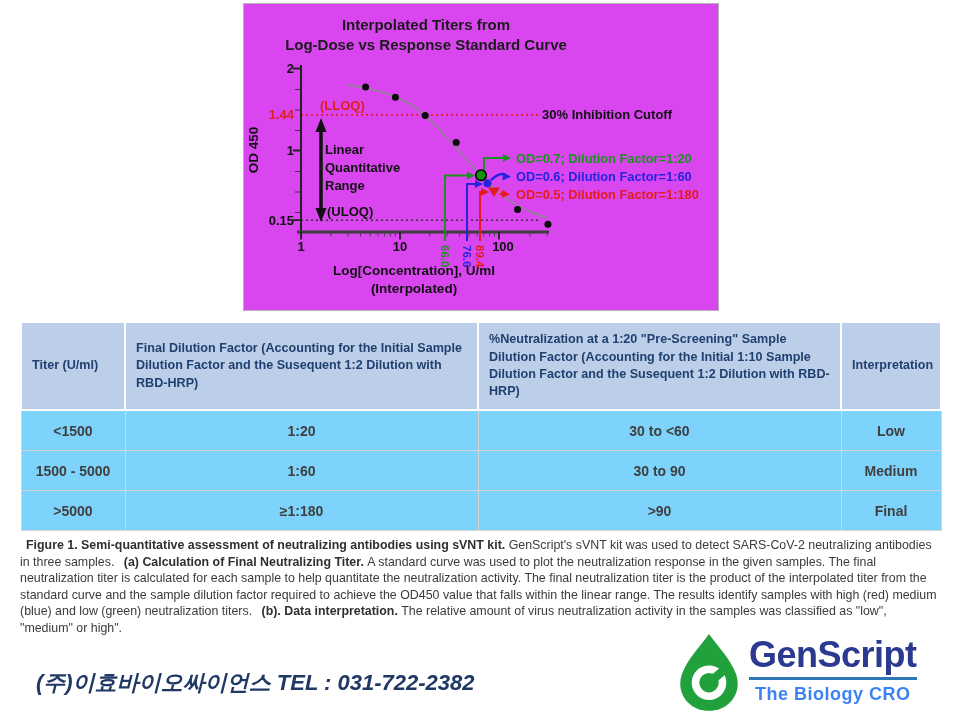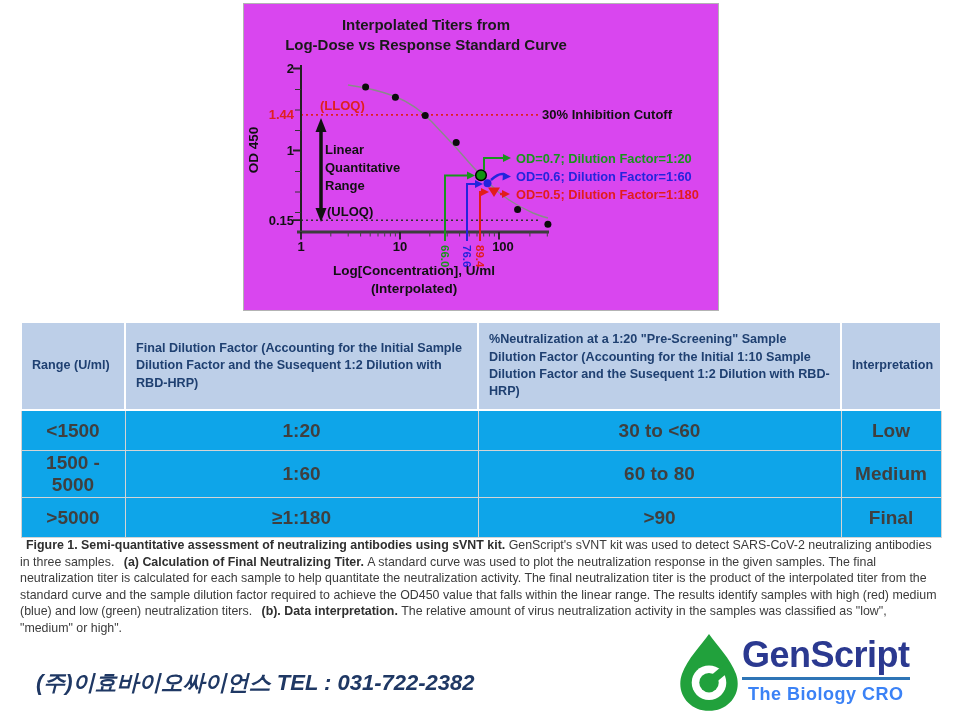--- a/index.html
+++ b/index.html
@@ -18,33 +18,33 @@
   .ann{font-size:12.8px;font-weight:bold;}
   .rot{font-size:11.5px;font-weight:bold;}
   .blk{font-size:13px;font-weight:bold;fill:#111;}
 
   
   .titer-table{position:absolute;left:20px;top:321px;width:920px;border-collapse:collapse;
                table-layout:fixed;}
   .titer-table th{background:#bdcfe8;color:#1f4071;font-size:12.6px;font-weight:bold;
                   text-align:left;vertical-align:middle;padding:6px 10px;height:74px;
                   border:2px solid #ffffff;line-height:1.38;}
-  .titer-table td{background:#0ea5e9;color:#3f3f3f;font-size:19px;font-weight:600;
+  .titer-table td{background:#7dd3fc;color:#3f3f3f;font-size:14px;font-weight:600;
                   text-align:center;vertical-align:middle;height:37px;
                   border:1px solid #d4d4d4;}
 
   
   .caption{position:absolute;left:20px;top:537px;width:922px;margin:0;
            font-size:12.4px;line-height:1.33;color:#3b3b3b;}
   .caption b{color:#2f2f2f;padding-left:6px;}
 
   
   .company{position:absolute;left:36px;top:668px;font-size:22px;font-weight:bold;
            font-style:italic;color:#1f3864;}
-  .logo{position:absolute;left:676px;top:633px;display:flex;align-items:flex-start;}
+  .logo{position:absolute;left:676px;top:633px;display:flex;align-items:flex-start;gap:7px;}
   .logo-name{font-size:36px;font-weight:bold;color:#2b3990;letter-spacing:-0.5px;
              line-height:40px;padding-top:2px;}
   .logo-rule{height:3px;background:#2e75b6;margin:2px 0 4px;}
   .logo-tagline{font-size:18px;font-weight:bold;color:#3b82f6;text-align:center;
                 letter-spacing:0.5px;}
 </style>
 </head>
 <body>
 
 <div class="slide">
@@ -144,37 +144,37 @@
 
   <table class="titer-table">
     <colgroup>
       <col style="width:104px">
         <col style="width:353px">
         <col style="width:363px">
         <col style="width:100px">
     </colgroup>
     <thead>
       <tr>
-        <th>Range (U/ml)</th>
+        <th>Titer (U/ml)</th>
         <th>Final Dilution Factor (Accounting for the Initial Sample Dilution Factor and the Susequent 1:2 Dilution with RBD-HRP)</th>
         <th>%Neutralization at a 1:20 "Pre-Screening" Sample Dilution Factor (Accounting for the Initial 1:10 Sample Dilution Factor and the Susequent 1:2 Dilution with RBD-HRP)</th>
         <th>Interpretation</th>
       </tr>
     </thead>
     <tbody>
       <tr>
         <td>&lt;1500</td>
         <td>1:20</td>
         <td>30 to &lt;60</td>
         <td>Low</td>
       </tr>
       <tr>
         <td>1500 - 5000</td>
         <td>1:60</td>
-        <td>60 to 80</td>
+        <td>30 to 90</td>
         <td>Medium</td>
       </tr>
       <tr>
         <td>&gt;5000</td>
         <td>≥1:180</td>
         <td>&gt;90</td>
         <td>Final</td>
       </tr>
     </tbody>
   </table>

